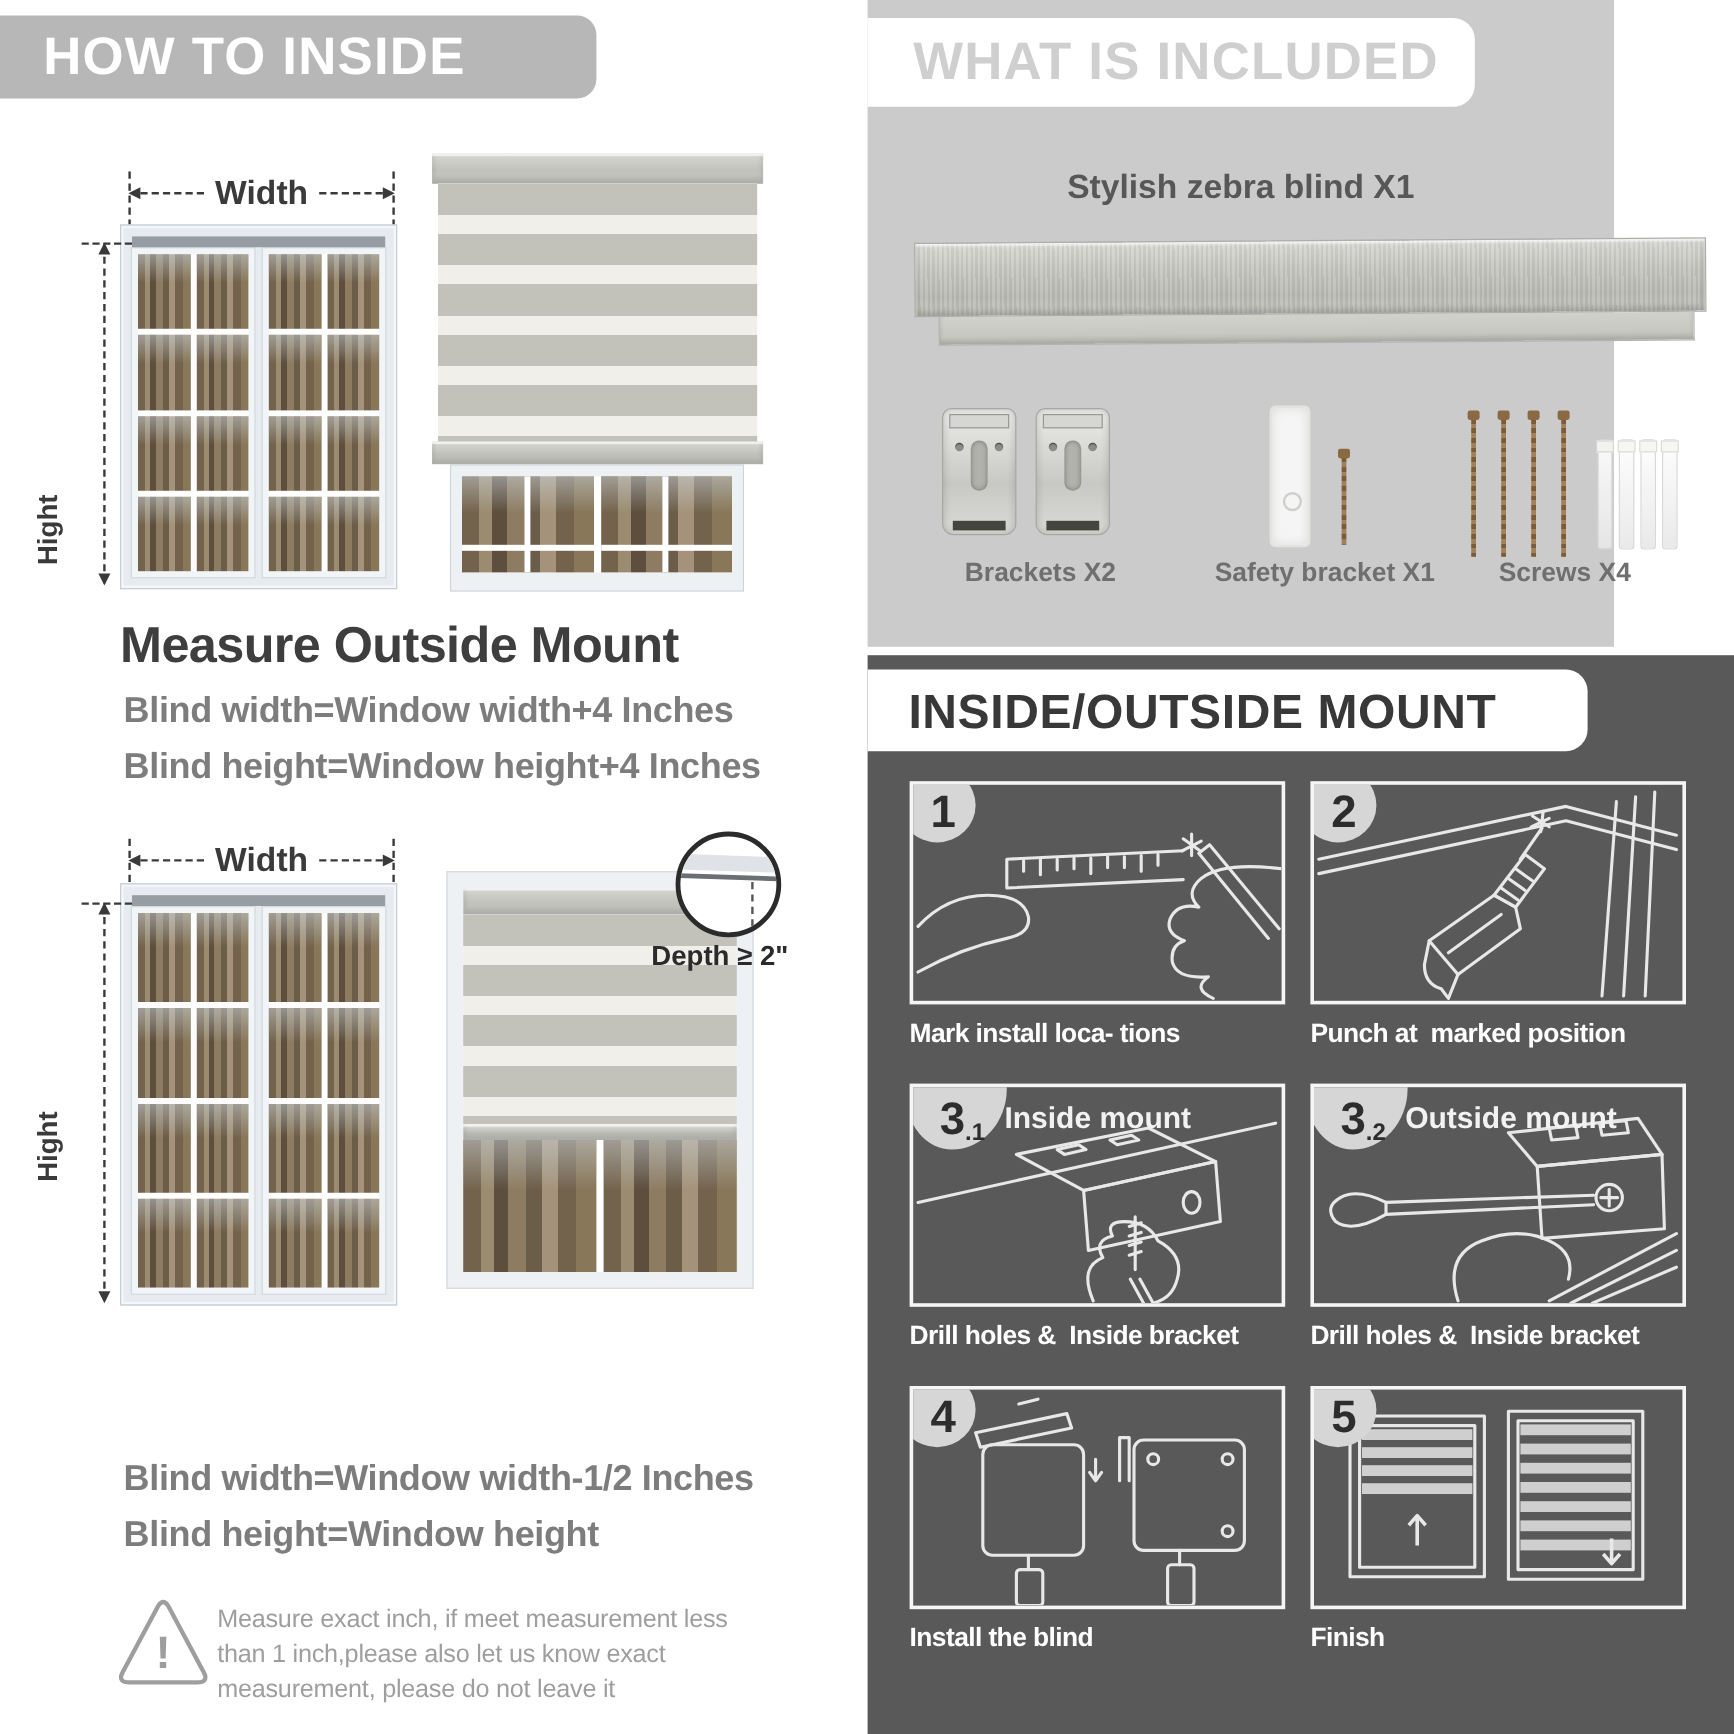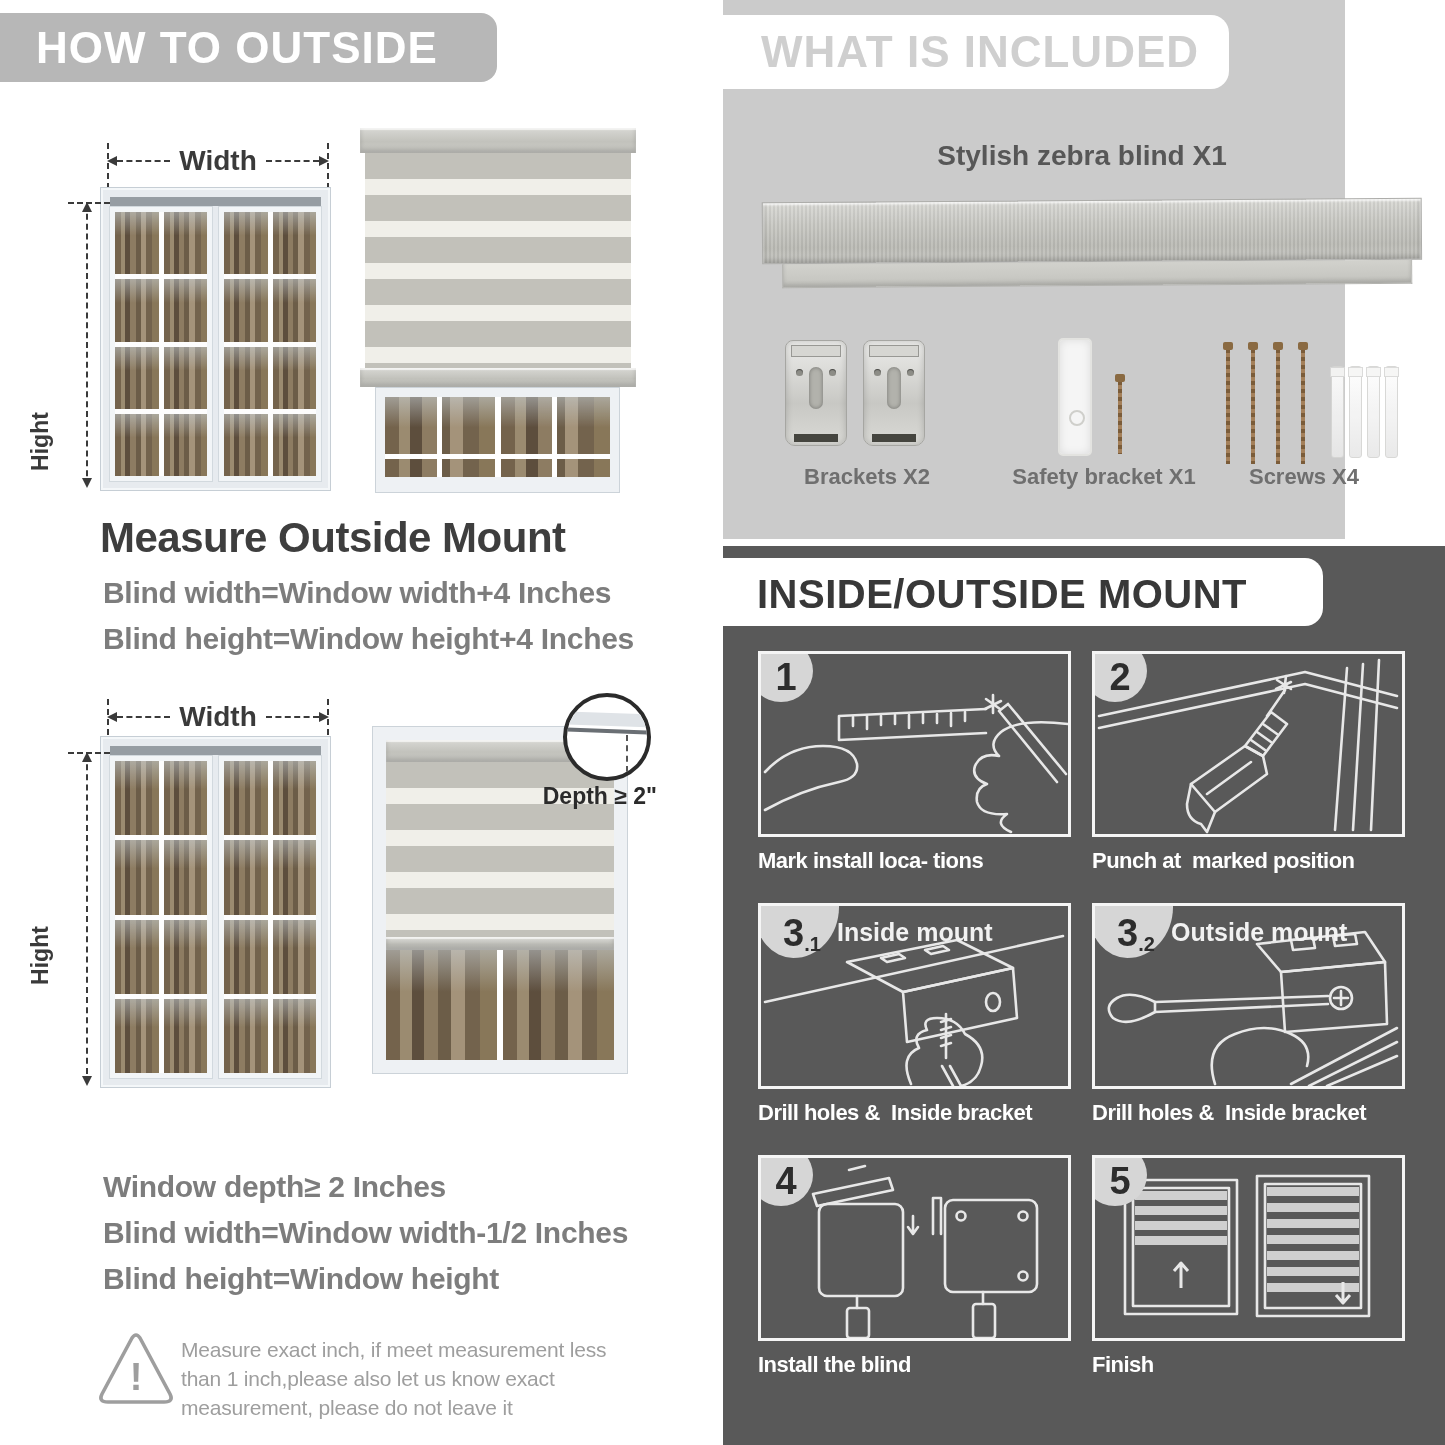--- a/index.html
+++ b/index.html
@@ -71,21 +71,21 @@
   .depth-lbl { position:absolute; font-weight:bold; font-size:23px; color:#2b2b2b; text-align:right; }
 
   .warn-text { position:absolute; font-size:21px; color:#9e9e9e; line-height:29px; letter-spacing:-0.2px; }
 
   
   .panel-included { position:absolute; left:723px; top:0; width:622px; height:539px; background:#cbcbcb; }
   .banner-included { position:absolute; left:0; top:15px; width:506px; height:74px;
     background:#fff; border-radius:0 18px 18px 0;
     color:#cfcfcf; font-weight:bold; font-size:44px; letter-spacing:1px; line-height:74px; padding-left:38px; }
   .product-lbl { position:absolute; left:0; top:140px; width:100%; text-align:center;
-    font-weight:bold; font-size:28px; color:#575757;margin-left:48px; }
+    font-weight:bold; font-size:28px; color:#575757; }
   .rail-wrap { position:absolute; left:39px; top:200px; width:660px; transform:rotate(-0.4deg); }
   .rail-main { height:62px;
     background:linear-gradient(180deg,#dadad6 0%,#c9c9c4 35%,#bbbbb5 75%,#c6c6c1 100%);
     box-shadow:inset 0 2px 2px rgba(255,255,255,.75), inset 0 -3px 5px rgba(0,0,0,.2);
     border:1px solid #adadaa; }
   .rail-sub { height:24px; margin:0 10px 0 20px;
     background:linear-gradient(180deg,#d2d2cd,#c3c3be);
     box-shadow:inset 0 -3px 4px rgba(0,0,0,.15); border:1px solid #b3b3af; border-top:none; }
   .hardware { position:absolute; left:0; top:338px; width:722px; height:130px; }
   .bracket { position:absolute; width:62px; height:106px; border-radius:8px 8px 10px 10px;
@@ -130,21 +130,21 @@
   .badge.wide { width:84px; border-radius:0 0 60% 50%/0 0 90% 80%; left:-6px; top:-10px; }
   .inner-lbl { position:absolute; left:76px; top:12px; font-weight:bold; font-size:25px; color:#f2f2f2; }
   .caption { position:absolute; width:330px; font-weight:bold; font-size:22px; letter-spacing:-0.5px;
     color:#fff; white-space:pre-wrap; }
 </style>
 </head>
 <body>
 
 <div class="canvas">
 
-  <div class="banner-left">HOW TO OUTSIDE</div>
+  <div class="banner-left">HOW TO INSIDE</div>
 
   <div class="anno-w" style="left:107px; top:150px; width:222px;">
     <span class="tickv" style="left:0"></span>
     <span class="tickv" style="right:0"></span>
     <span class="ah al"></span>
     <span class="dash"></span>
     <span class="lbl">Width</span>
     <span class="dash"></span>
     <span class="ah ar"></span>
   </div>
@@ -243,21 +243,20 @@
     </div>
   </div>
 
   <div class="mag" style="left:563px; top:693px; width:88px; height:88px;">
     <div class="m1"></div>
     <div class="m2"></div>
     <div class="m3"></div>
   </div>
   <div class="depth-lbl" style="left:535px; top:783px; width:122px;">Depth ≥ 2"</div>
 
-  <div class="rule" style="left:103px; top:1170px;">Window depth≥ 2 Inches</div>
   <div class="rule" style="left:103px; top:1216px;text-align:center;">Blind width=Window width-1/2 Inches</div>
   <div class="rule" style="left:103px; top:1262px;">Blind height=Window height</div>
 
   <svg class="abs" style="left:96px; top:1330px;" width="80" height="82" viewBox="0 0 80 82">
     <path d="M36,8 Q40,2 44,8 L74,64 Q78,72 68,72 L12,72 Q2,72 6,64 Z" fill="none" stroke="#9e9e9e" stroke-width="3.6" stroke-linejoin="round"></path>
     <text x="40" y="60" text-anchor="middle" font-size="38" font-weight="bold" fill="#9e9e9e" font-family="Liberation Sans, sans-serif">!</text>
   </svg>
   <div class="warn-text" style="left:181px; top:1335px; width:470px;">
     <div>Measure exact inch, if meet measurement less</div>
     <div>than 1 inch,please also let us know exact</div>

